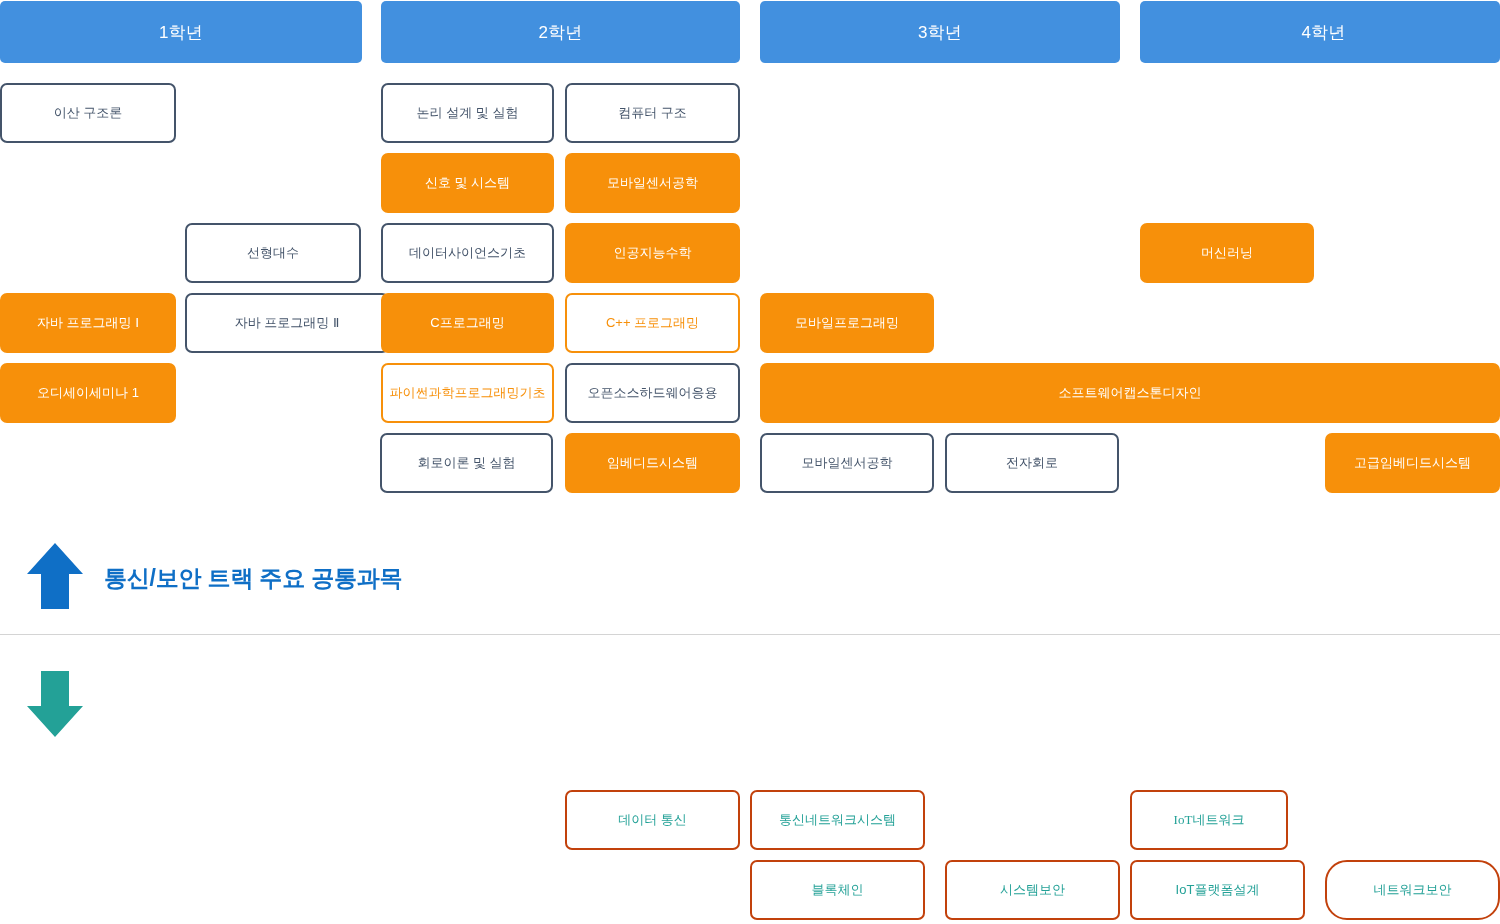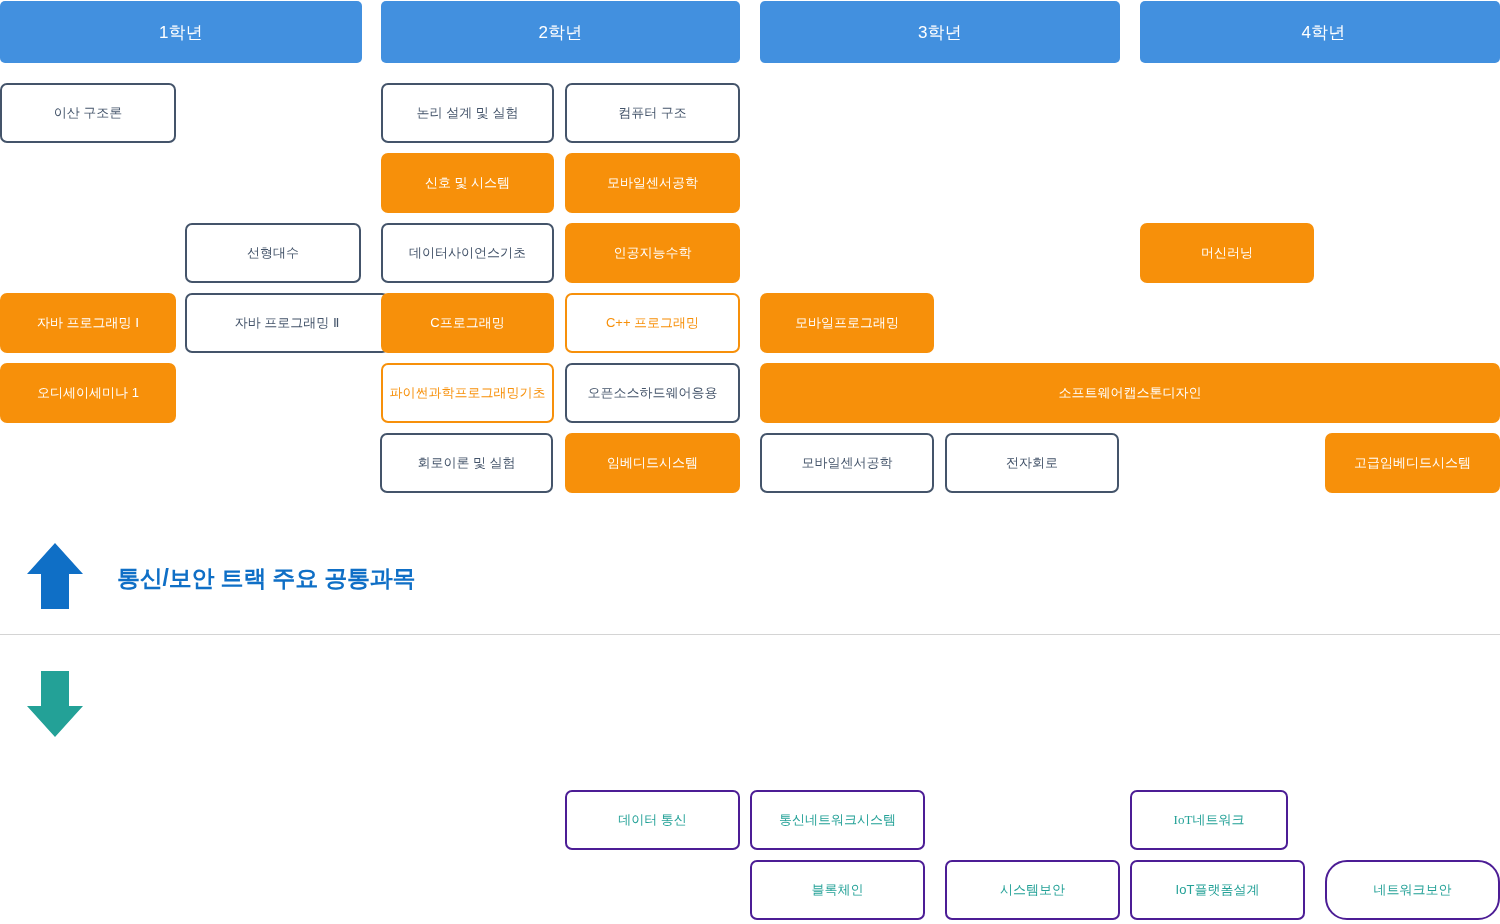--- a/index.html
+++ b/index.html
@@ -67,21 +67,21 @@
   }
   
   .course.outline-orange {
     background: #ffffff;
     border: 2px solid #F7900A;
     color: #F7900A;
   }
   
   .course.outline-teal {
     background: #ffffff;
-    border: 2px solid #4c1d95;
+    border: 2px solid #c2410c;
     color: #23A197;
   }
 
   
   .legend-row {
     position: absolute;
     display: flex;
     align-items: center;
   }
   .legend-label {
@@ -133,21 +133,21 @@
       <div class="course outline-orange" style="left: 381px; top: 363px; width: 173px;">파이썬과학프로그래밍기초</div>
       <div class="course outline-navy" style="left: 565px; top: 363px; width: 175px;">오픈소스하드웨어응용</div>
       <div class="course fill-orange" style="left: 760px; top: 363px; width: 740px;">소프트웨어캡스톤디자인</div>
       <div class="course outline-navy" style="left: 380px; top: 433px; width: 173px;">회로이론 및 실험</div>
       <div class="course fill-orange" style="left: 565px; top: 433px; width: 175px;">임베디드시스템</div>
       <div class="course outline-navy" style="left: 760px; top: 433px; width: 174px;">모바일센서공학</div>
       <div class="course outline-navy" style="left: 945px; top: 433px; width: 174px;">전자회로</div>
       <div class="course fill-orange" style="left: 1325px; top: 433px; width: 175px;">고급임베디드시스템</div>
     </div>
 
-  <div class="legend-row" style="left:24px; top:540px;gap:13px;">
+  <div class="legend-row" style="left:24px; top:540px;">
     <span class="arrow-icon">
       <svg width="62" height="72" viewBox="0 0 62 72" xmlns="http://www.w3.org/2000/svg">
         <polygon points="31,3 59,34 45,34 45,69 17,69 17,34 3,34" fill="#0F6FC6"></polygon>
       </svg>
     </span>
     <span class="legend-label blue" style="margin-left:18px;">통신/보안 트랙 주요 공통과목</span>
   </div>
 
   <div class="divider" style="left:0px; top:634px; width:1500px;"></div>
 

